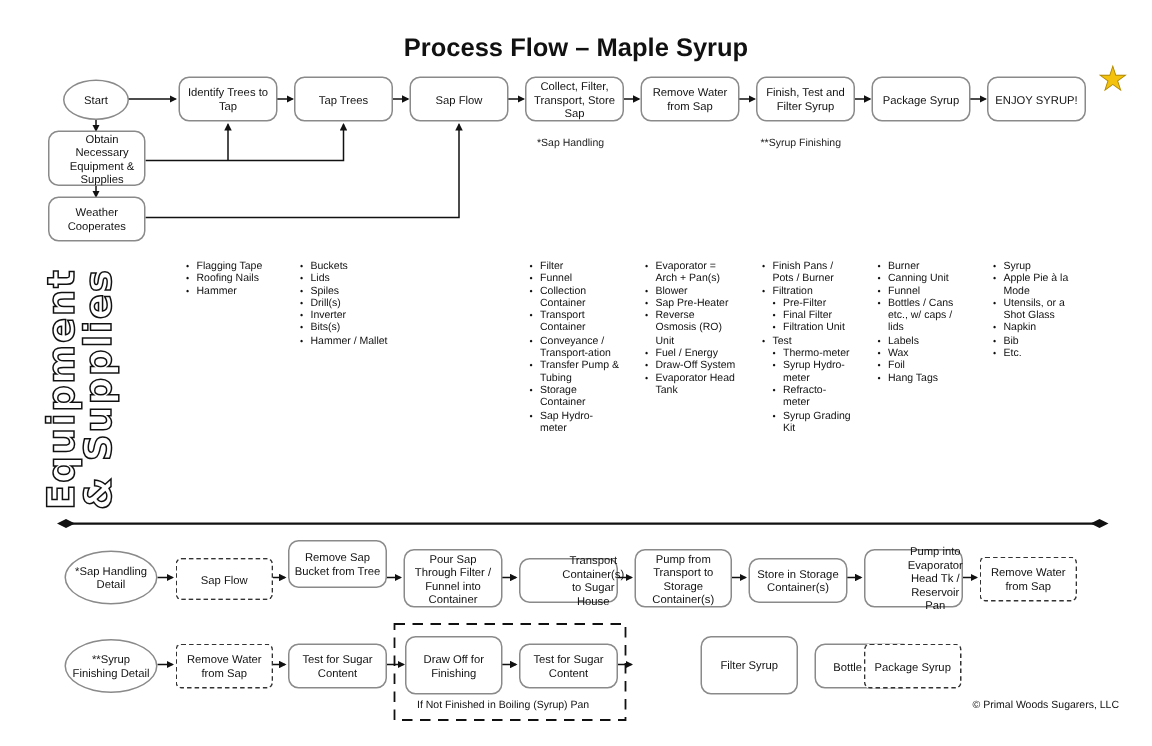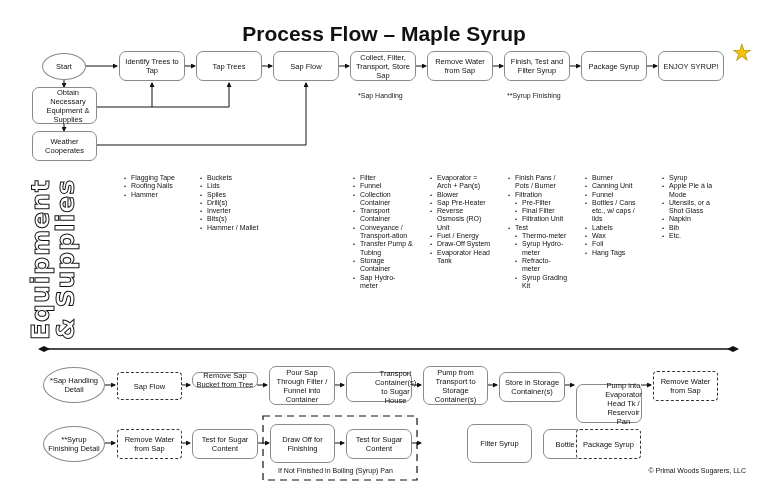--- a/index.html
+++ b/index.html
@@ -1,17 +1,17 @@
 <!DOCTYPE html>
 <html><head>
 <meta charset="utf-8">
 <style>
   html, body { margin: 0; padding: 0; background: #ffffff; }
   body { width: 768px; height: 497px; position: relative; overflow: hidden; font-family: "Liberation Sans", sans-serif; color: #111; }
-  .title { position: absolute; left: 0; width: 768px; top: 22px; text-align: center; font-weight: bold; font-size: 21px; }
+  .title { position: absolute; left: 0; width: 768px; top: 22px; text-align: center; font-weight: bold; font-size: 17px; }
   svg.wires { position: absolute; left: 0; top: 0; width: 768px; height: 497px; pointer-events: none; }
   .node { position: absolute; box-sizing: border-box; display: flex; align-items: center; justify-content: center; text-align: center; font-size: 7.5px; line-height: 9px; background: #fff; border: 1px solid #8a8a8a; border-radius: 7px; padding: 2px 3px; }
   .oval { border-radius: 50%; }
   .dashdot { border: 1px dashed #333; border-radius: 4px; }
   .note { position: absolute; font-size: 7px; color: #222; }
   .list { position: absolute; font-size: 7px; line-height: 8.3px; margin: 0; padding: 0; list-style: none; }
   .list li { position: relative; padding-left: 7px; }
   .list li::before { content: "\2022"; position: absolute; left: 0; font-size: 6px; }
   .list li.sub { padding-left: 14px; }
   .list li.sub::before { left: 7px; }
@@ -158,26 +158,26 @@
   <li>Syrup</li>
   <li>Apple Pie à la Mode</li>
   <li>Utensils, or a Shot Glass</li>
   <li>Napkin</li>
   <li>Bib</li>
   <li>Etc.</li>
 </ul>
 
 <div class="node oval" style="left:43px;top:367px;width:62px;height:36px;">*Sap Handling Detail</div>
 <div class="node dashdot" style="left:117px;top:372px;width:65px;height:28px;">Sap Flow</div>
-<div class="node" style="left:192px;top:372px;width:66px;height:16px;">Remove Sap Bucket from Tree</div>
+<div class="node" style="left:192px;top:360px;width:66px;height:32px;">Remove Sap Bucket from Tree</div>
 <div class="node" style="left:269px;top:366px;width:66px;height:39px;">Pour Sap Through Filter / Funnel into Container</div>
 <div class="node" style="left:346px;top:372px;width:66px;height:30px;padding-left:36px;">Transport Container(s) to Sugar House</div>
 <div class="node" style="left:423px;top:366px;width:65px;height:39px;">Pump from Transport to Storage Container(s)</div>
 <div class="node" style="left:499px;top:372px;width:66px;height:30px;">Store in Storage Container(s)</div>
-<div class="node" style="left:576px;top:384px;width:66px;height:39px;padding-left:32px;">Pump into Evaporator Head Tk / Reservoir Pan</div>
+<div class="node" style="left:576px;top:366px;width:66px;height:39px;padding-left:32px;">Pump into Evaporator Head Tk / Reservoir Pan</div>
 <div class="node dashdot" style="left:653px;top:371px;width:65px;height:30px;">Remove Water from Sap</div>
 
 <div class="node oval" style="left:43px;top:426px;width:62px;height:36px;">**Syrup Finishing Detail</div>
 <div class="node dashdot" style="left:117px;top:429px;width:65px;height:30px;">Remove Water from Sap</div>
 <div class="node" style="left:192px;top:429px;width:66px;height:30px;">Test for Sugar Content</div>
 <div class="node" style="left:270px;top:424px;width:65px;height:39px;">Draw Off for Finishing</div>
 <div class="node" style="left:346px;top:429px;width:66px;height:30px;">Test for Sugar Content</div>
 <div class="node" style="left:423px;top:424px;width:65px;height:39px;margin-left:44px;">Filter Syrup</div>
 <div class="node" style="left:499px;top:429px;width:66px;height:30px;margin-left:44px;">Bottle Syrup</div>
 <div class="node dashdot" style="left:576px;top:429px;width:65px;height:30px;">Package Syrup</div>

